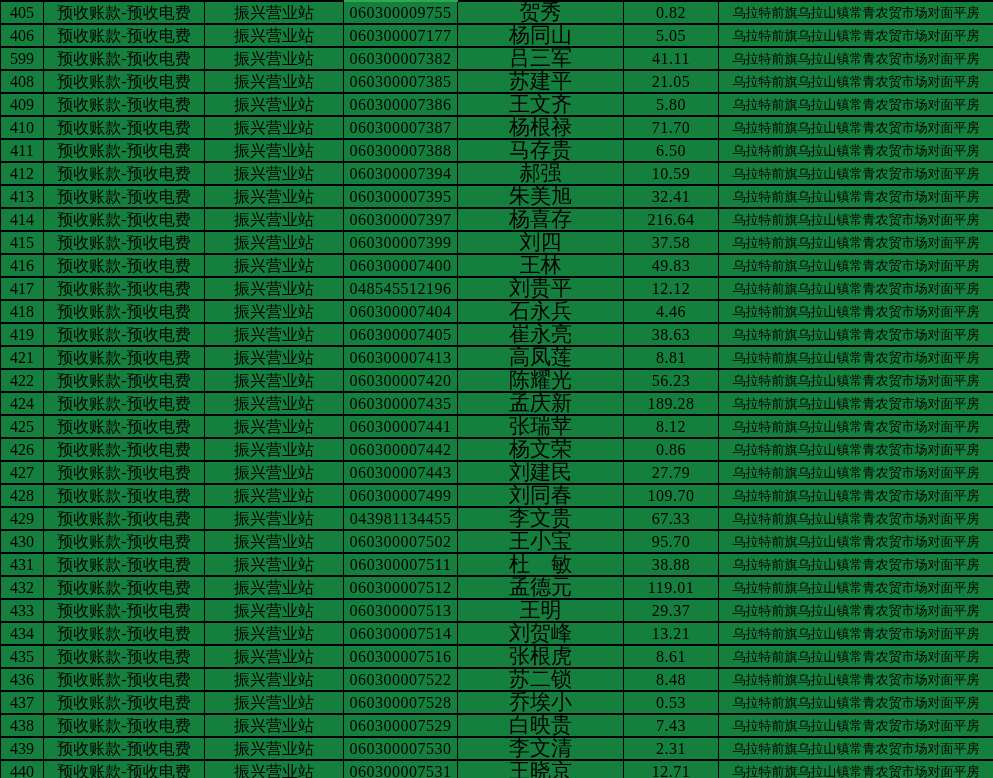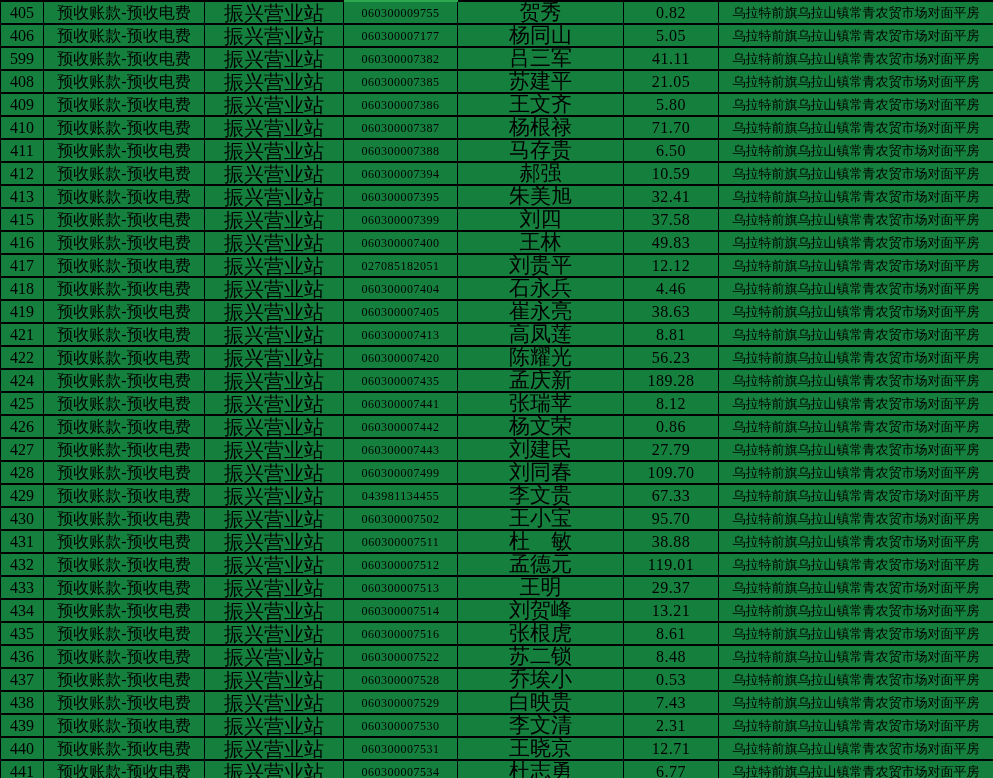--- a/index.html
+++ b/index.html
@@ -30,22 +30,22 @@
     border-bottom: 2px solid #000000;
     text-align: center;
     vertical-align: middle;
     padding: 0;
     white-space: nowrap;
     overflow: hidden;
     line-height: 1;
   }
   .c-no       { font-size: 16px; }
   .c-type     { font-size: 16px; }
-  .c-station  { font-size: 20px; }
-  .c-account  { font-size: 12px; letter-spacing: 0.5px; }
+  .c-station  { font-size: 16px; }
+  .c-account  { font-size: 16px; letter-spacing: 0.5px; }
   .c-name     { font-size: 21px; }
   .c-amount   { font-size: 16px; letter-spacing: 0.5px; }
   .c-address  { font-size: 13px; padding: 0 2px; margin-top: 32px; }
 </style>
 </head>
 <body>
 
 <div class="sheet">
   <table class="grid">
     <colgroup>
@@ -141,20 +141,29 @@
   <tr>
     <td class="c-no">413</td>
     <td class="c-type">预收账款-预收电费</td>
     <td class="c-station">振兴营业站</td>
     <td class="c-account">060300007395</td>
     <td class="c-name">朱美旭</td>
     <td class="c-amount">32.41</td>
     <td class="c-address">乌拉特前旗乌拉山镇常青农贸市场对面平房</td>
   </tr>
 
+  <tr>
+    <td class="c-no">414</td>
+    <td class="c-type">预收账款-预收电费</td>
+    <td class="c-station">振兴营业站</td>
+    <td class="c-account">060300007397</td>
+    <td class="c-name">杨喜存</td>
+    <td class="c-amount">216.64</td>
+    <td class="c-address">乌拉特前旗乌拉山镇常青农贸市场对面平房</td>
+  </tr>
 
   <tr>
     <td class="c-no">415</td>
     <td class="c-type">预收账款-预收电费</td>
     <td class="c-station">振兴营业站</td>
     <td class="c-account">060300007399</td>
     <td class="c-name">刘四</td>
     <td class="c-amount">37.58</td>
     <td class="c-address">乌拉特前旗乌拉山镇常青农贸市场对面平房</td>
   </tr>
@@ -166,21 +175,21 @@
     <td class="c-account">060300007400</td>
     <td class="c-name">王林</td>
     <td class="c-amount">49.83</td>
     <td class="c-address">乌拉特前旗乌拉山镇常青农贸市场对面平房</td>
   </tr>
 
   <tr>
     <td class="c-no">417</td>
     <td class="c-type">预收账款-预收电费</td>
     <td class="c-station">振兴营业站</td>
-    <td class="c-account">027085182051</td>
+    <td class="c-account">048545512196</td>
     <td class="c-name">刘贵平</td>
     <td class="c-amount">12.12</td>
     <td class="c-address">乌拉特前旗乌拉山镇常青农贸市场对面平房</td>
   </tr>
 
   <tr>
     <td class="c-no">418</td>
     <td class="c-type">预收账款-预收电费</td>
     <td class="c-station">振兴营业站</td>
     <td class="c-account">060300007404</td>

